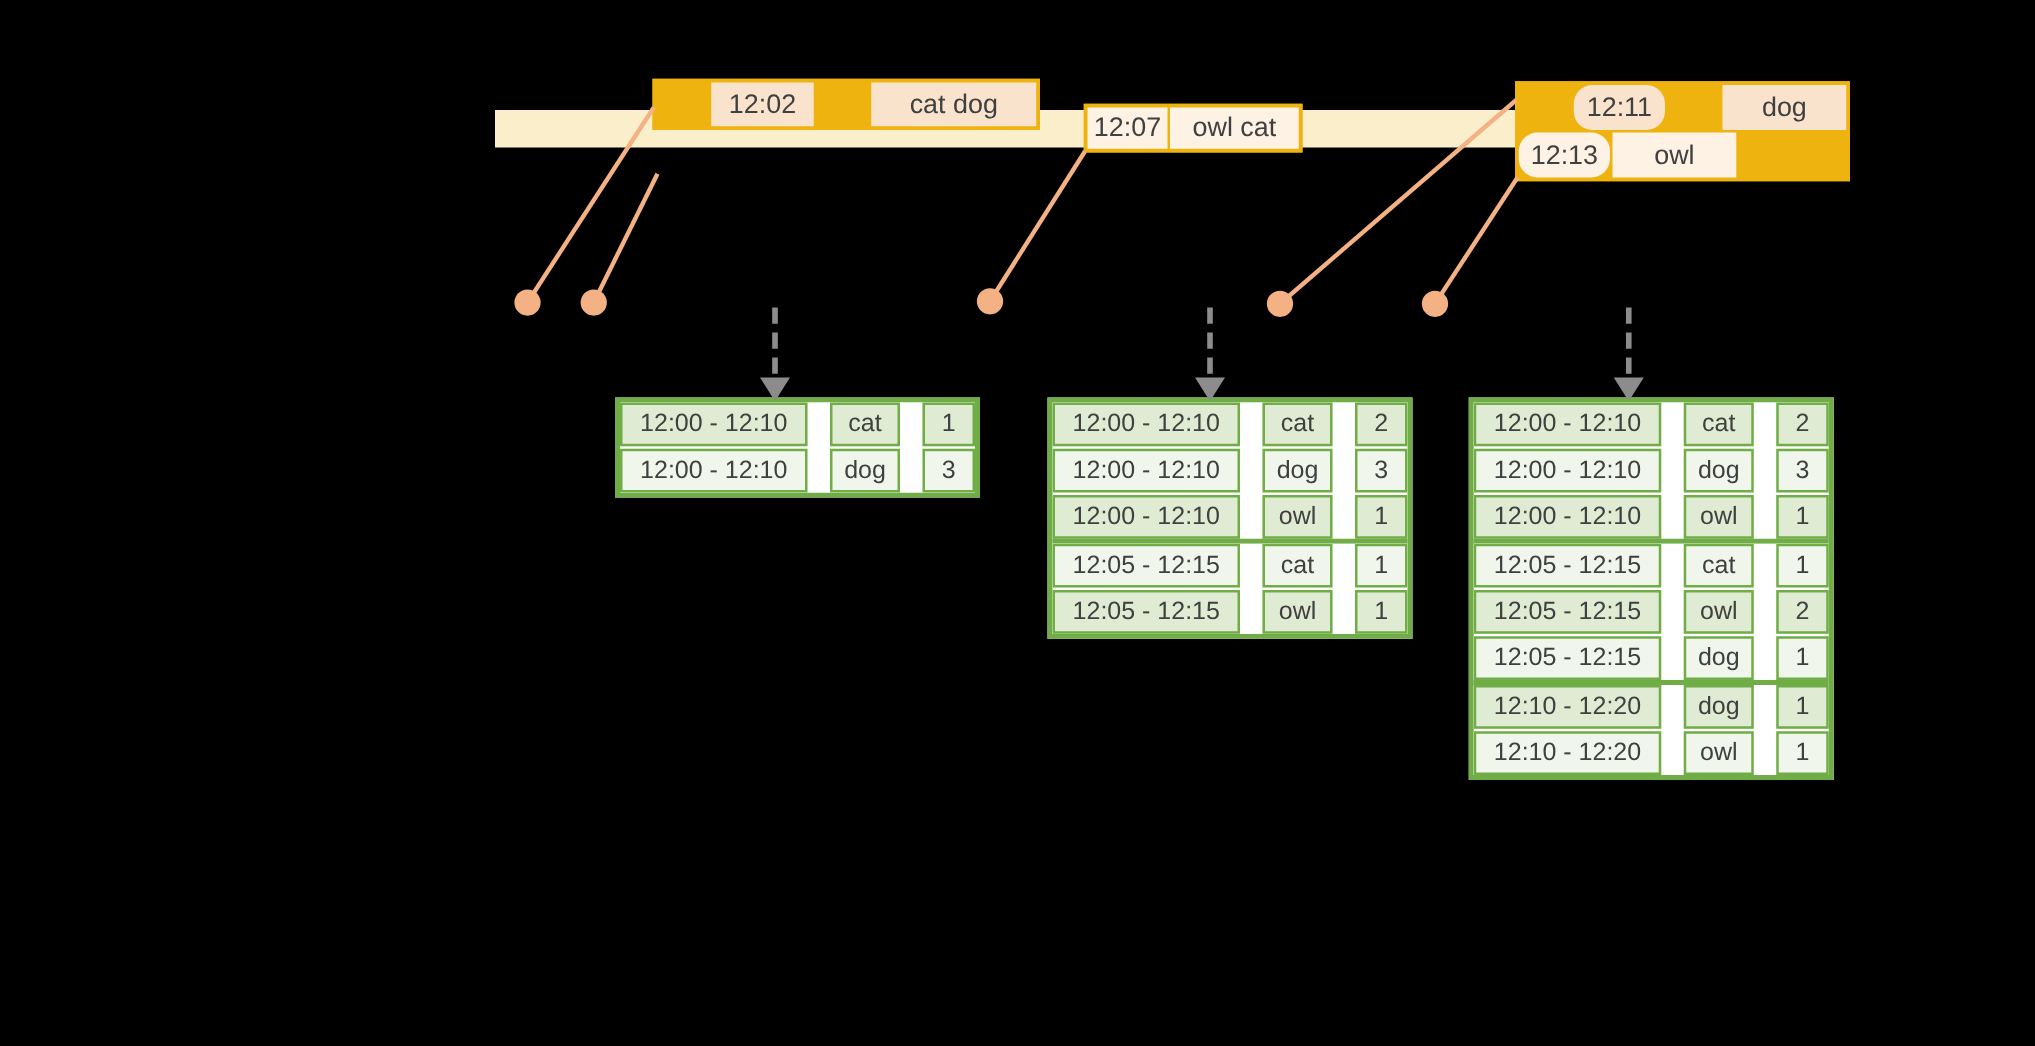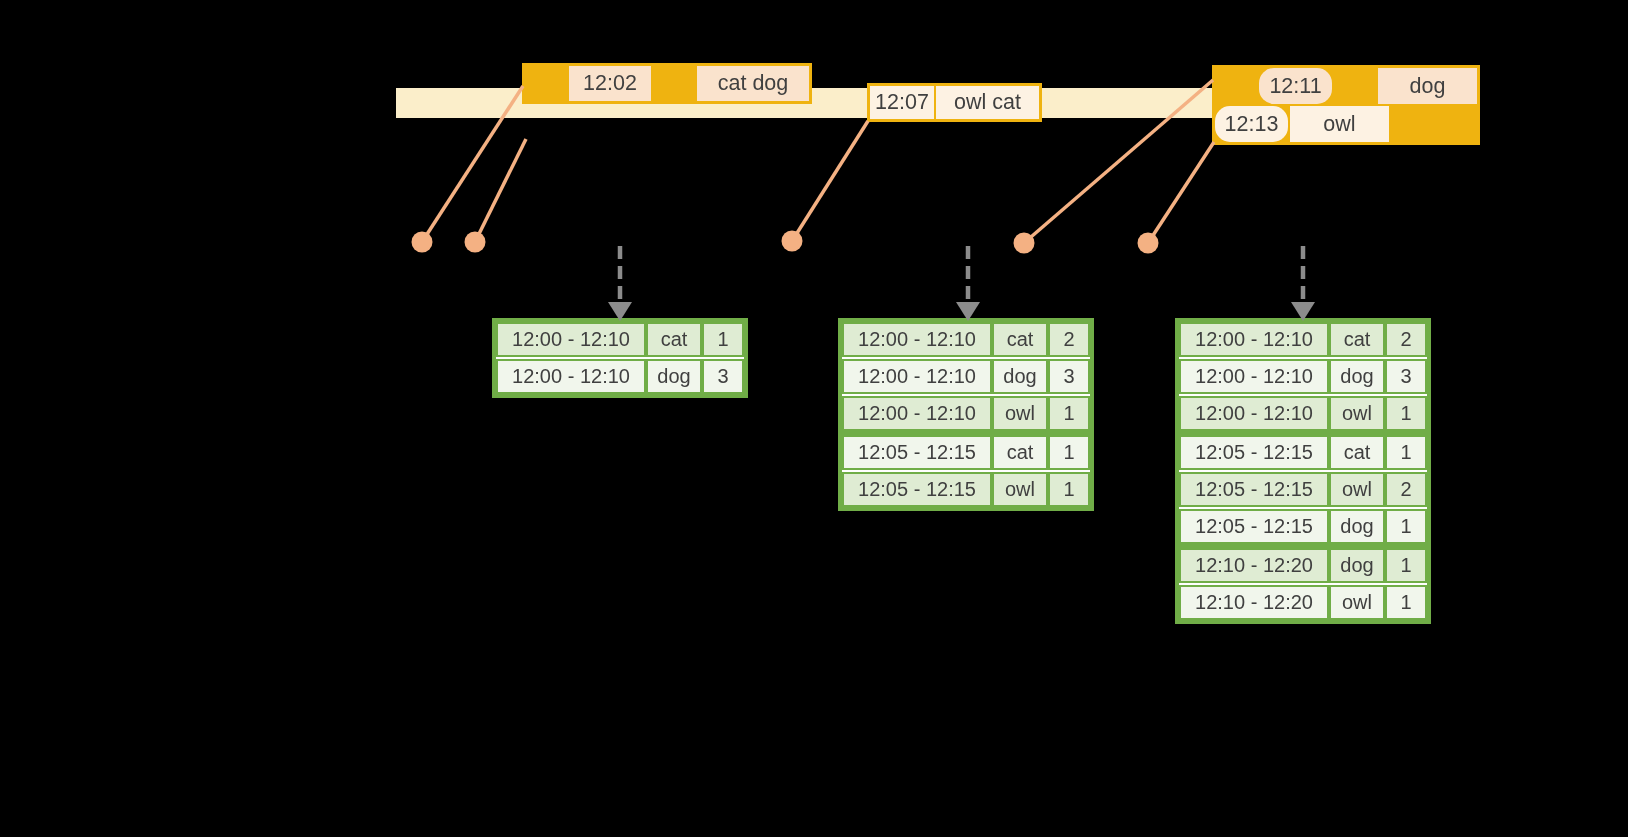--- a/index.html
+++ b/index.html
@@ -41,39 +41,39 @@
   .ecell {
     text-align: center;
     font-size: 21.5px;
     color: var(--text, #404040);
     line-height: 35px;
   }
   .erow.dark  .ecell { background: var(--peach-dark, #fae3cd); margin-left: 44px; }
   .erow.light .ecell { background: var(--peach-light, #fdf2e3); }
 
   #et1 { left: 522px; top: 63px; }
-  #et1 .etime { width: 82px; } #et1 .ewords { width: 112px; }
+  #et1 .etime { width: 82px; } #et1 .ewords { width: 132px; }
 
   #et2 { left: 867px; top: 83px; }
   #et2 .ecell { line-height: 33px; }
   #et2 .etime { width: 64px; } #et2 .ewords { width: 103px; }
 
   #et3 { left: 1212px; top: 65px; }
   #et3 .ecell { line-height: 36px; }
   #et3 .etime { width: 73px; border-radius: 15px; } #et3 .ewords { width: 99px; }
 
   
   .gtable {
     position: absolute;
     display: flex; flex-direction: column; gap: 2px;
     border: 4px solid var(--green, #70ad47);
     background: #ffffff;
     z-index: 3;
   }
-  .grow { display: flex; gap: 0; background: #ffffff; }
+  .grow { display: flex; gap: 18px; background: #ffffff; }
   .gcell {
     border: 2px solid var(--green, #70ad47);
     text-align: center;
     font-size: 20px;
     color: var(--text, #404040);
     line-height: 31px;
   }
   .gwin   { width: 146px; }
   .gword  { width: 52px; }
   .gcount { width: 38px; }

